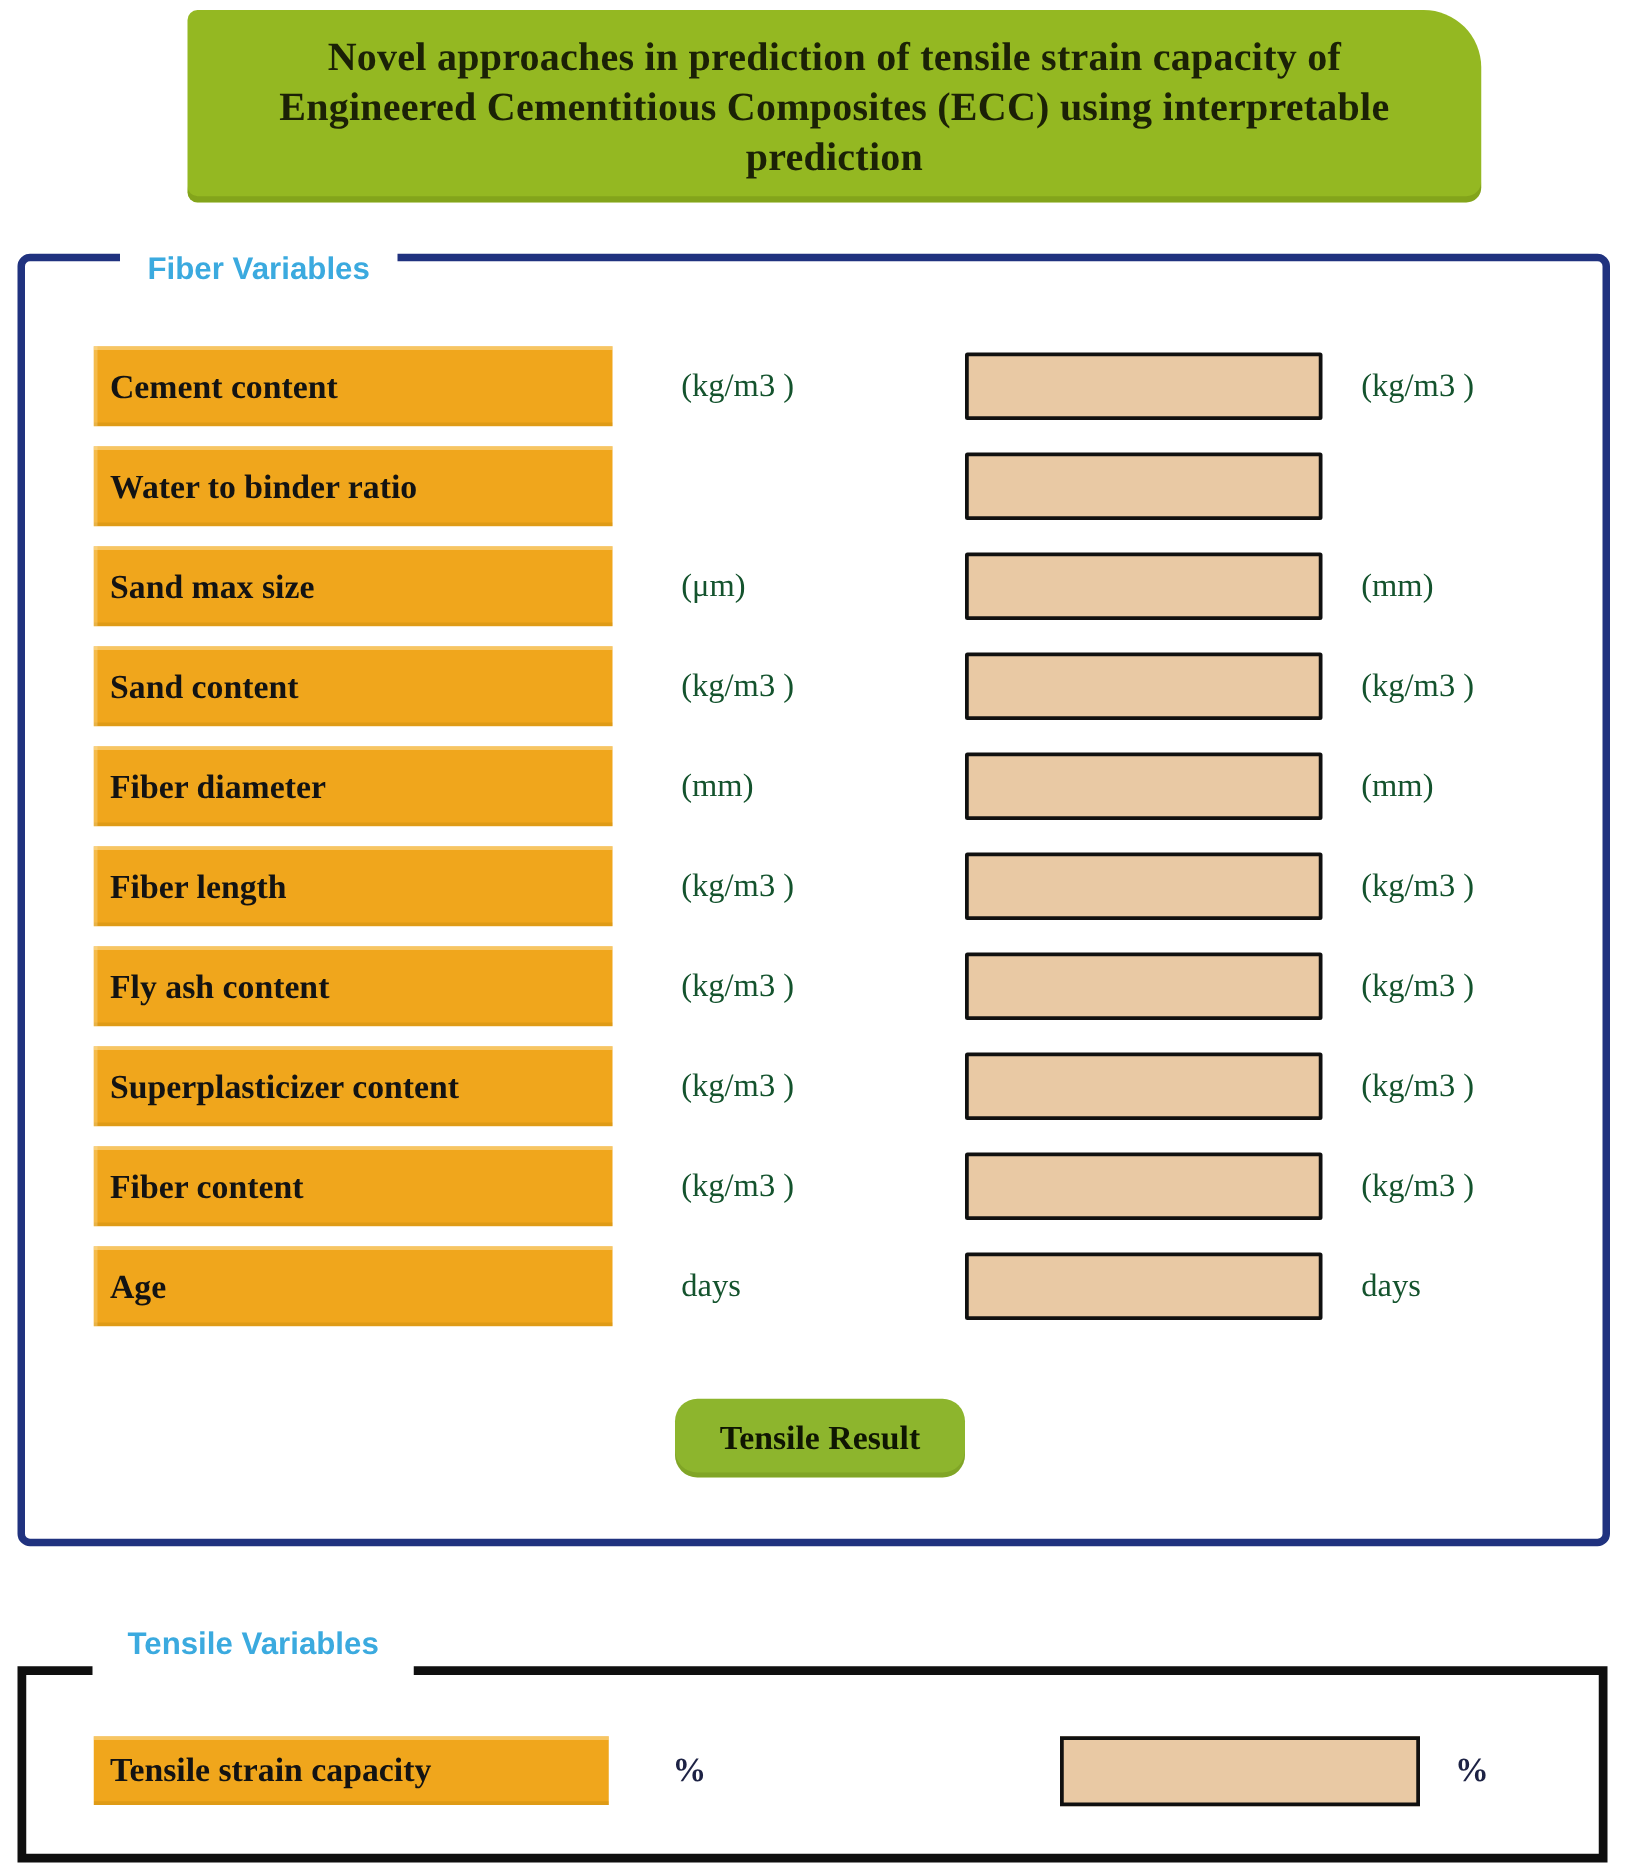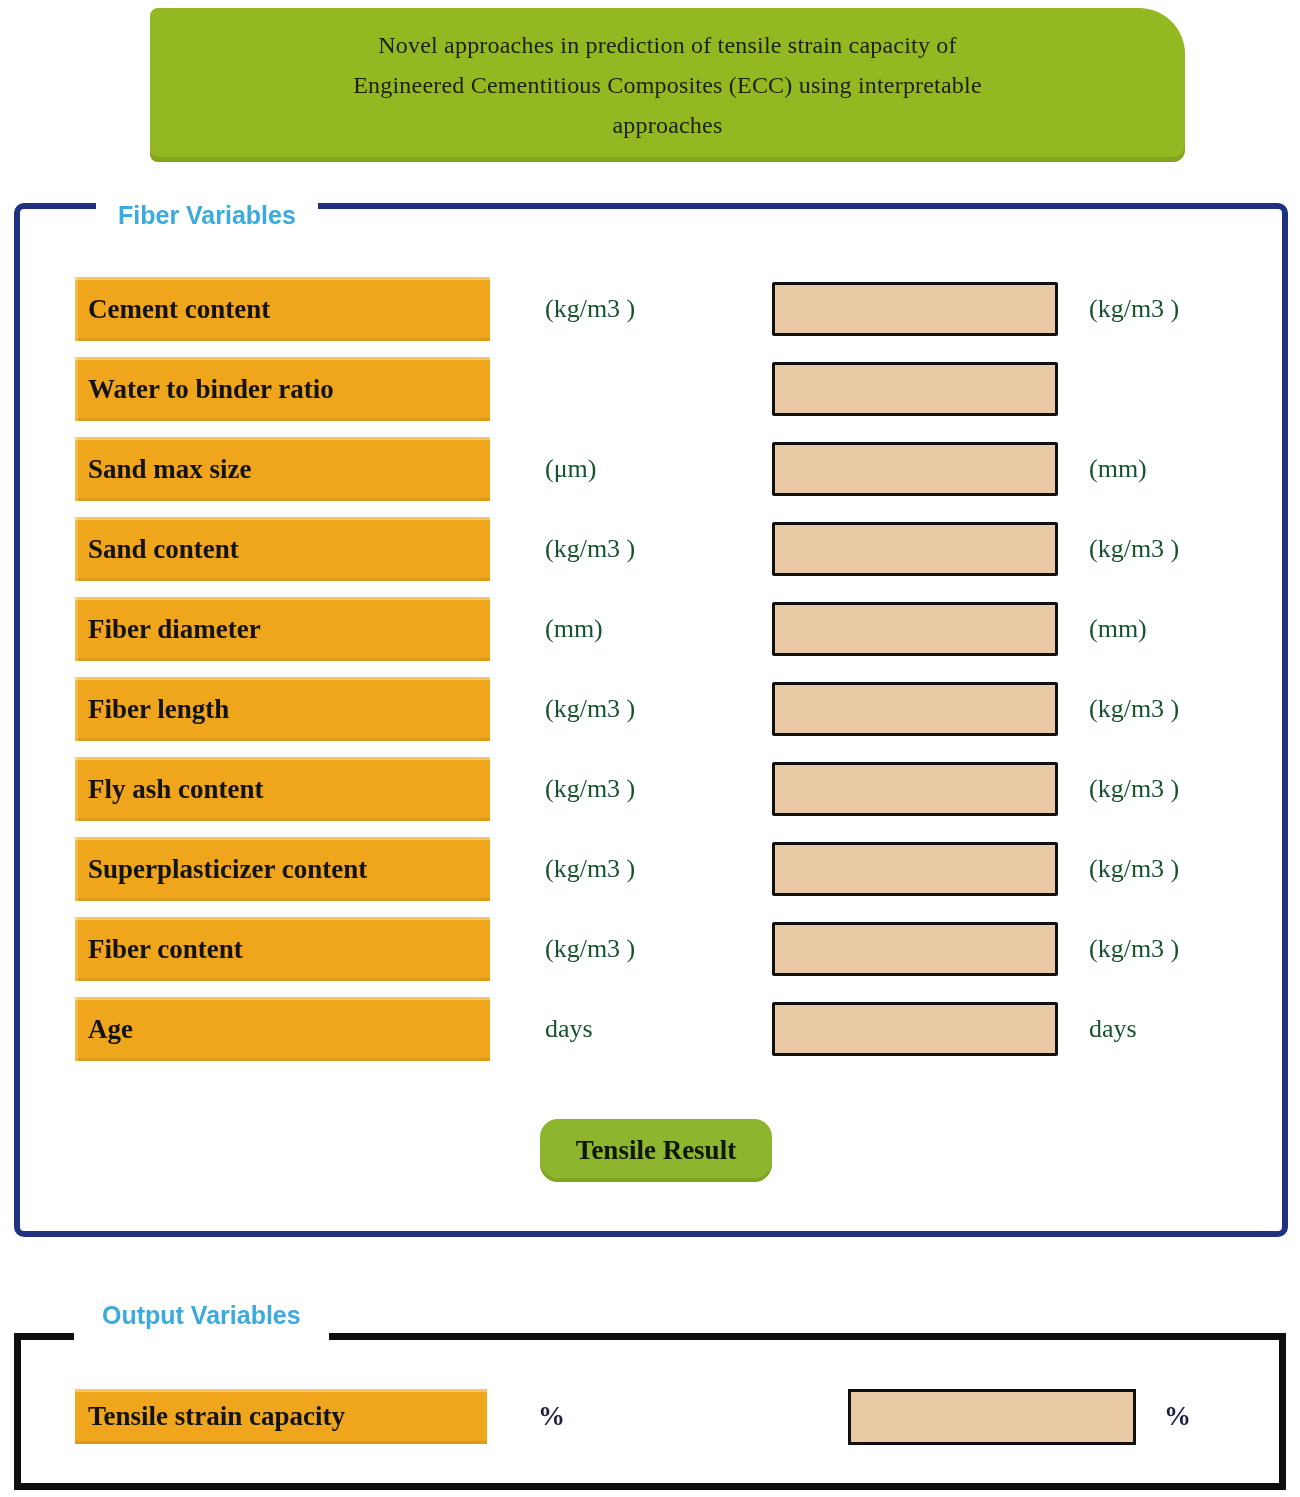--- a/index.html
+++ b/index.html
@@ -14,21 +14,21 @@
   
   .banner {
     position:absolute; left:150px; top:8px;
     width:1035px; height:154px;
     background:var(--banner-green,#94B822);
     border-radius:8px 46px 12px 8px;
     box-shadow: inset 0 -5px 0 rgba(110,140,20,.45);
     display:flex; flex-direction:column; align-items:center; justify-content:center;
   }
   .banner-line {
-    font-weight:normal; font-size:24px; line-height:40px;
+    font-weight:bold; font-size:32px; line-height:40px;
     color:#1b2106; text-align:center; letter-spacing:.2px;
   }
 
   
   .input-panel {
     position:absolute; left:14px; top:203px;
     width:1262px; height:1022px;
     border:6px solid var(--input-border-navy,#20327F);
     border-radius:10px;
     background:transparent;
@@ -104,21 +104,21 @@
     box-sizing:content-box;
   }
   .ounit2 { padding-left:28px; }
 </style>
 </head>
 <body>
 
 <div class="banner">
   <div class="banner-line">Novel approaches in prediction of tensile strain capacity of</div>
   <div class="banner-line">Engineered Cementitious Composites (ECC) using interpretable</div>
-  <div class="banner-line">approaches</div>
+  <div class="banner-line">prediction</div>
 </div>
 
 <div class="legend legend-input">Fiber Variables</div>
 
 <div class="input-panel">
   <div class="rows">
   <div class="irow">
     <div class="ilabel">Cement content</div>
     <div class="iunit iunit1">(kg/m3 )</div>
     <input class="ibox" type="text" value="" style="">
@@ -184,21 +184,21 @@
   <div class="irow">
     <div class="ilabel">Age</div>
     <div class="iunit iunit1">days</div>
     <input class="ibox" type="text" value="" style="">
     <div class="iunit iunit2">days</div>
   </div>
 </div>
   <button class="predict-btn">Tensile Result</button>
 </div>
 
-<div class="legend legend-output">Output Variables</div>
+<div class="legend legend-output">Tensile Variables</div>
 
 <div class="output-panel">
   <div>
   <div class="orow">
     <div class="olabel">Tensile strain capacity</div>
     <div class="ounit ounit1">%</div>
     <input class="obox" type="text" value="" style="">
     <div class="ounit ounit2">%</div>
   </div>
 </div>

